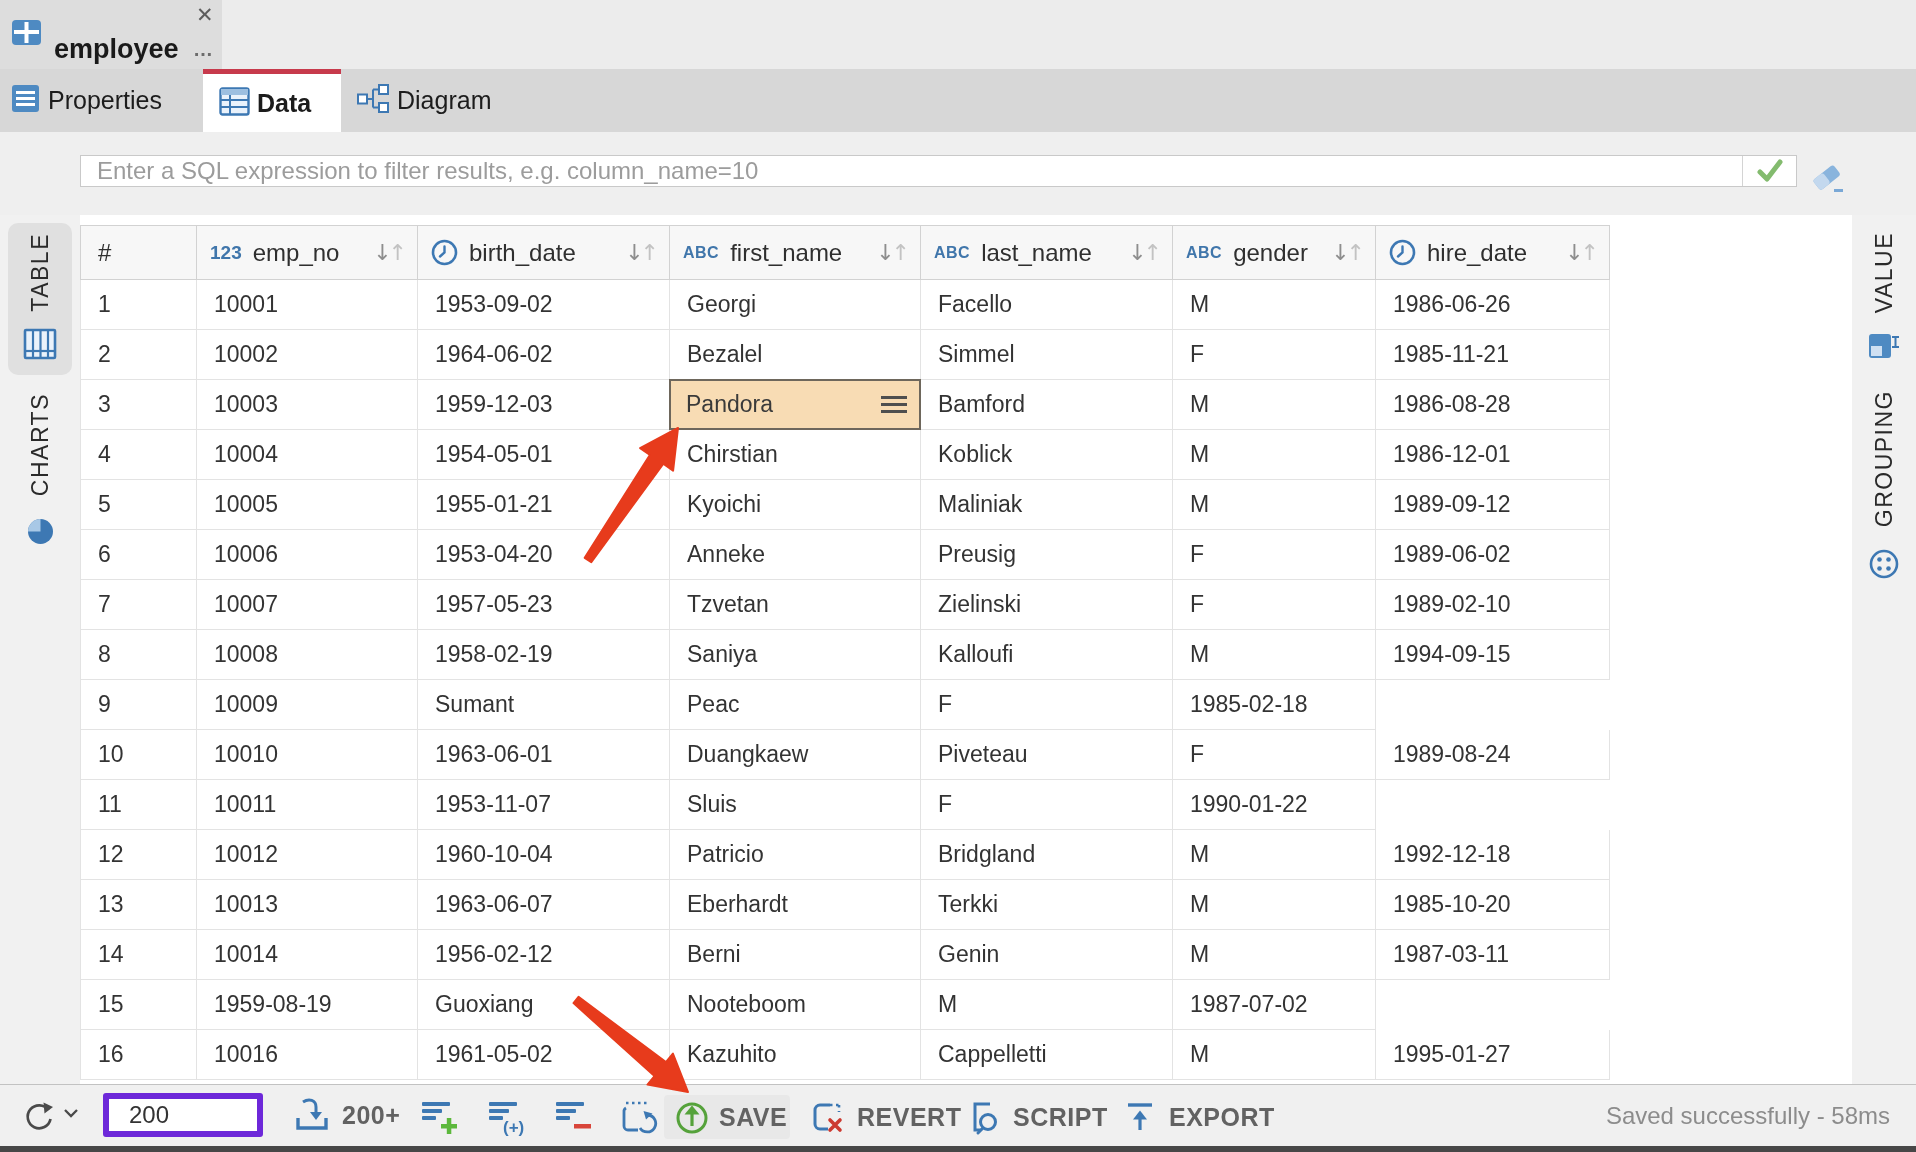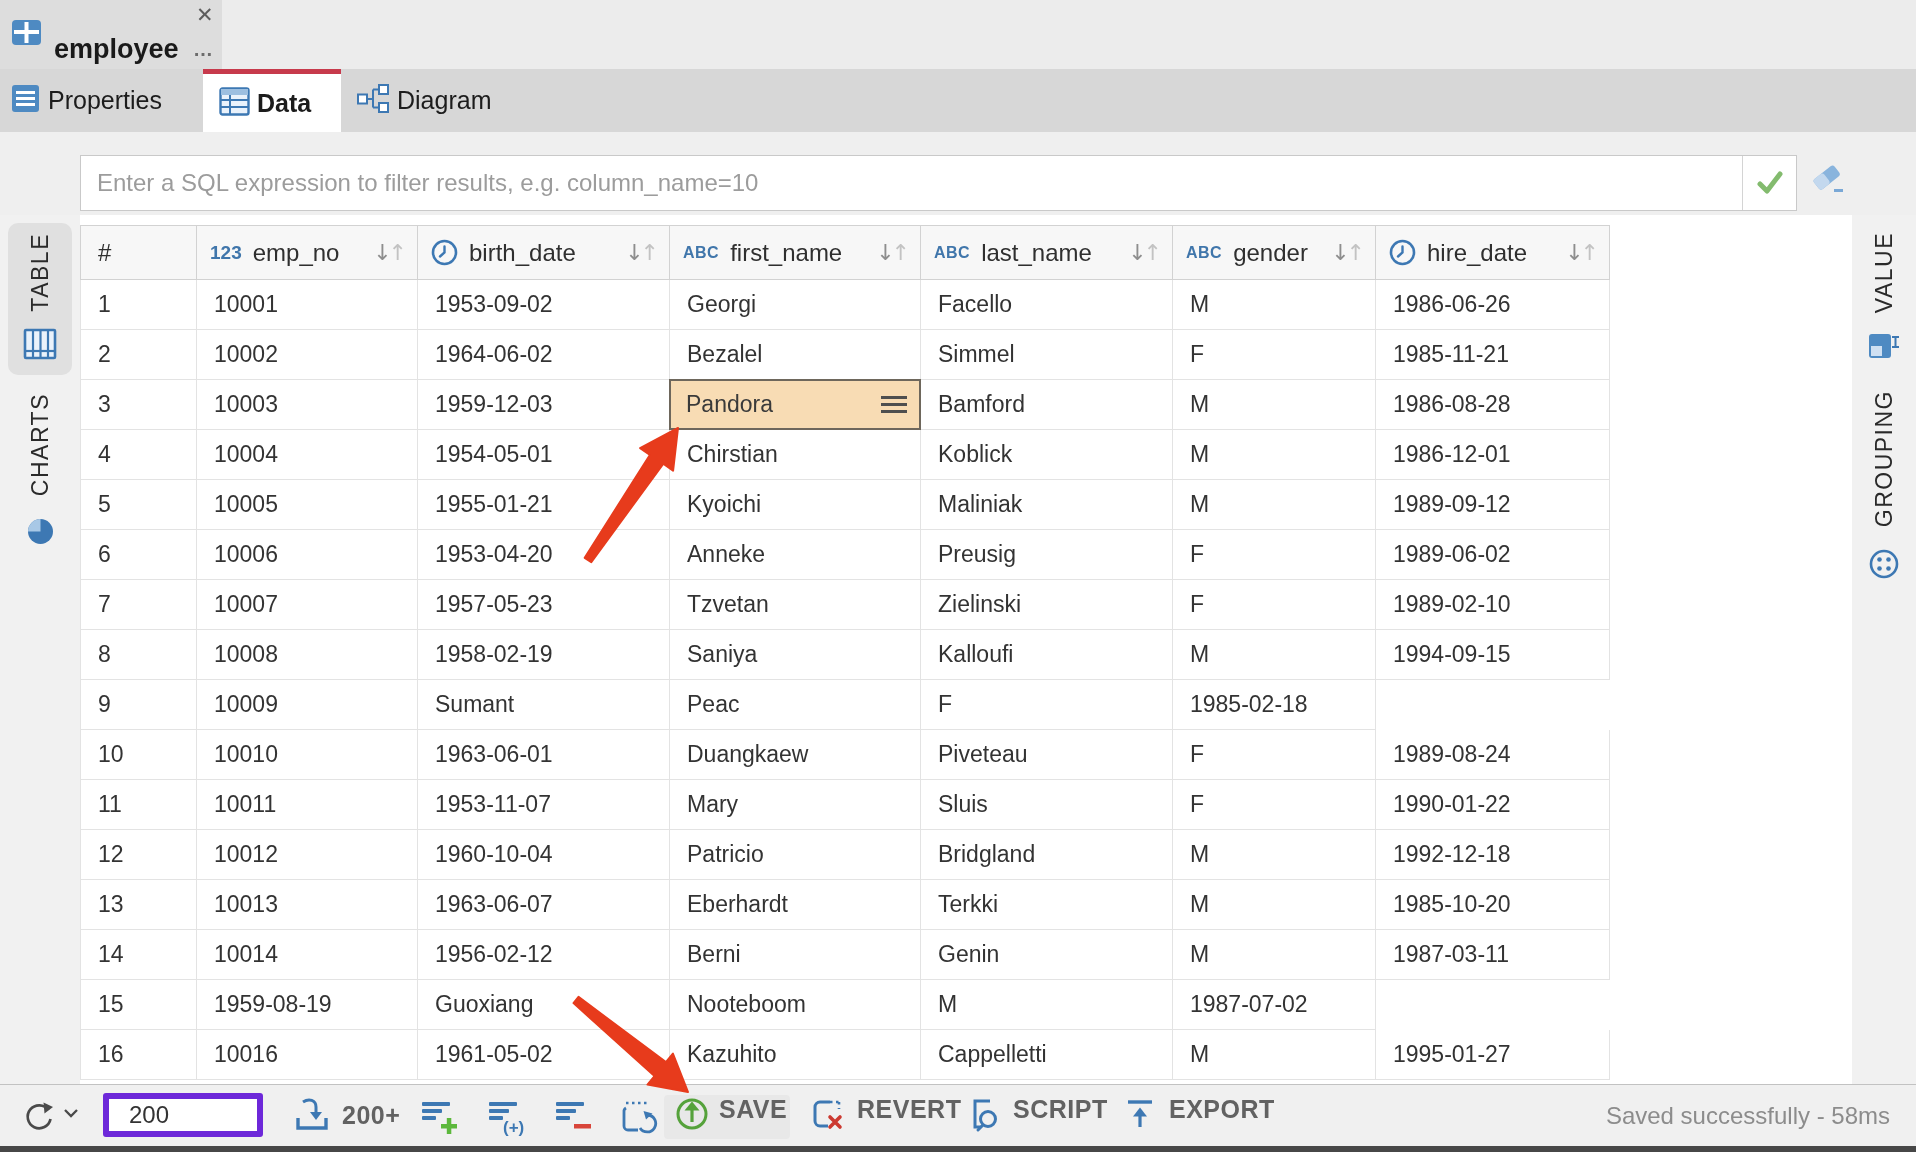--- a/index.html
+++ b/index.html
@@ -18,21 +18,21 @@
   #view-tabs { position:absolute; left:0; top:69px; width:1916px; height:63px; background:#d7d7d7; }
   .vtab { position:absolute; top:0; height:63px; display:flex; align-items:center; }
   .vtab .vt-label { font-size:25px; color:#1c1c1c; margin-left:7px; }
   #tab-properties { left:0; width:200px; padding-left:10px; }
   #tab-data { left:203px; width:138px; background:#ffffff; border-top:5px solid #c73a4c; padding-left:16px; }
   #tab-data .vt-label { font-weight:700; }
   #tab-diagram { left:345px; width:180px; padding-left:11px; }
 
   
   #filter-bar { position:absolute; left:0; top:132px; width:1916px; height:83px; background:#efefef; }
-  #filter-box { position:absolute; left:80px; top:23px; width:1717px; height:56px; background:#fff; border:1px solid #c9c9c9; display:flex; }
+  #filter-box { position:absolute; left:80px; top:23px; width:1717px; height:32px; background:#fff; border:1px solid #c9c9c9; display:flex; }
   #filter-input { flex:1; border:none; outline:none; font-size:24px; color:#333; padding:0 16px; font-family:"Liberation Sans",sans-serif; background:transparent; }
   #filter-input::placeholder { color:#9c9c9c; }
   #filter-apply { width:54px; border-left:1px solid #d4d4d4; display:flex; align-items:center; justify-content:center; }
   #filter-clear { position:absolute; left:1806px; top:25px; width:42px; height:42px; display:flex; align-items:center; justify-content:center; }
 
   
   #left-strip  { position:absolute; left:0; top:215px; width:80px;  height:869px; background:#f1f1f1; }
   #right-strip { position:absolute; left:1852px; top:215px; width:64px; height:869px; background:#f1f1f1; }
   .vtext { writing-mode:vertical-rl; transform:rotate(180deg); text-orientation:mixed; font-size:23px; color:#2a2a2a; letter-spacing:1.5px; }
   .side-tab { position:absolute; display:flex; flex-direction:column; align-items:center; justify-content:space-between; }
@@ -65,21 +65,21 @@
   .tb-abs { position:absolute; display:flex; align-items:center; }
   #tb-refresh { left:20px; top:13px; }
   #tb-chevron { left:64px; top:24px; }
   #tb-rowcount { left:103px; top:8px; }
   #tb-rowcount input { width:160px; height:44px; border:6px solid #6d28d9; border-radius:3px; background:#fff; font-size:24px; color:#333; padding-left:20px; font-family:"Liberation Sans",sans-serif; outline:none; }
   #tb-fetch { left:292px; top:11px; }
   #tb-fetch .tb-label { margin-left:10px; }
   .tb-label { font-size:25px; font-weight:700; color:#626262; letter-spacing:.5px; }
   .tb-icobtn { position:absolute; top:13px; }
   #tb-addrow { left:420px; } #tb-duprow { left:487px; } #tb-delrow { left:554px; } #tb-mockrow { left:618px; }
-  .tb-txtbtn { position:absolute; top:10px; height:44px; display:flex; }
+  .tb-txtbtn { position:absolute; top:10px; height:44px; display:flex; align-items:center; }
   #tb-save { left:664px; width:126px; background:#e8e8e8; border-radius:4px; padding-left:10px; }
   #tb-save .tb-label { margin-left:9px; }
   #tb-revert { left:808px; } #tb-revert .tb-label { margin-left:11px; }
   #tb-script { left:964px; } #tb-script .tb-label { margin-left:11px; }
   #tb-export { left:1122px; } #tb-export .tb-label { margin-left:11px; }
   #tb-status { position:absolute; right:26px; top:0; height:62px; display:flex; align-items:center; font-size:24px; color:#8c8c8c; }
 
   #bottom-edge { position:absolute; left:0; top:1146px; width:1916px; height:6px; background:#474747; }
 
   
@@ -371,21 +371,20 @@
           <div class="gcell">1963-06-01</div>
           <div class="gcell">Duangkaew</div>
           <div class="gcell">Piveteau</div>
           <div class="gcell">F</div>
           <div class="gcell">1989-08-24</div>
         </div>
         <div class="grid-line grow">
           <div class="gcell">11</div>
           <div class="gcell">10011</div>
           <div class="gcell">1953-11-07</div>
-          <div class="gcell">Mary</div>
           <div class="gcell">Sluis</div>
           <div class="gcell">F</div>
           <div class="gcell">1990-01-22</div>
         </div>
         <div class="grid-line grow">
           <div class="gcell">12</div>
           <div class="gcell">10012</div>
           <div class="gcell">1960-10-04</div>
           <div class="gcell">Patricio</div>
           <div class="gcell">Bridgland</div>

